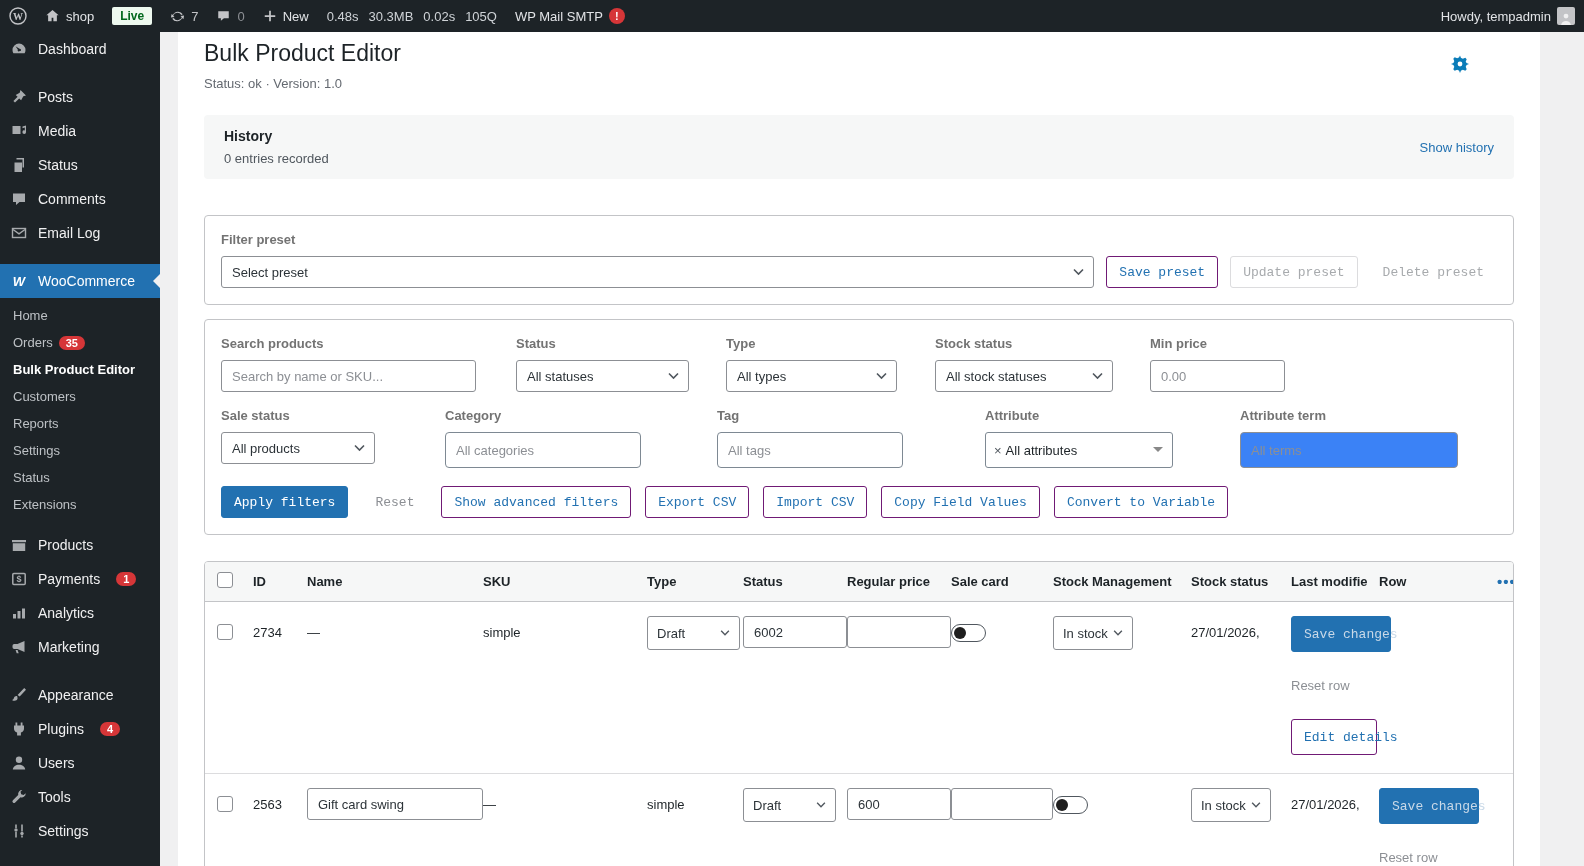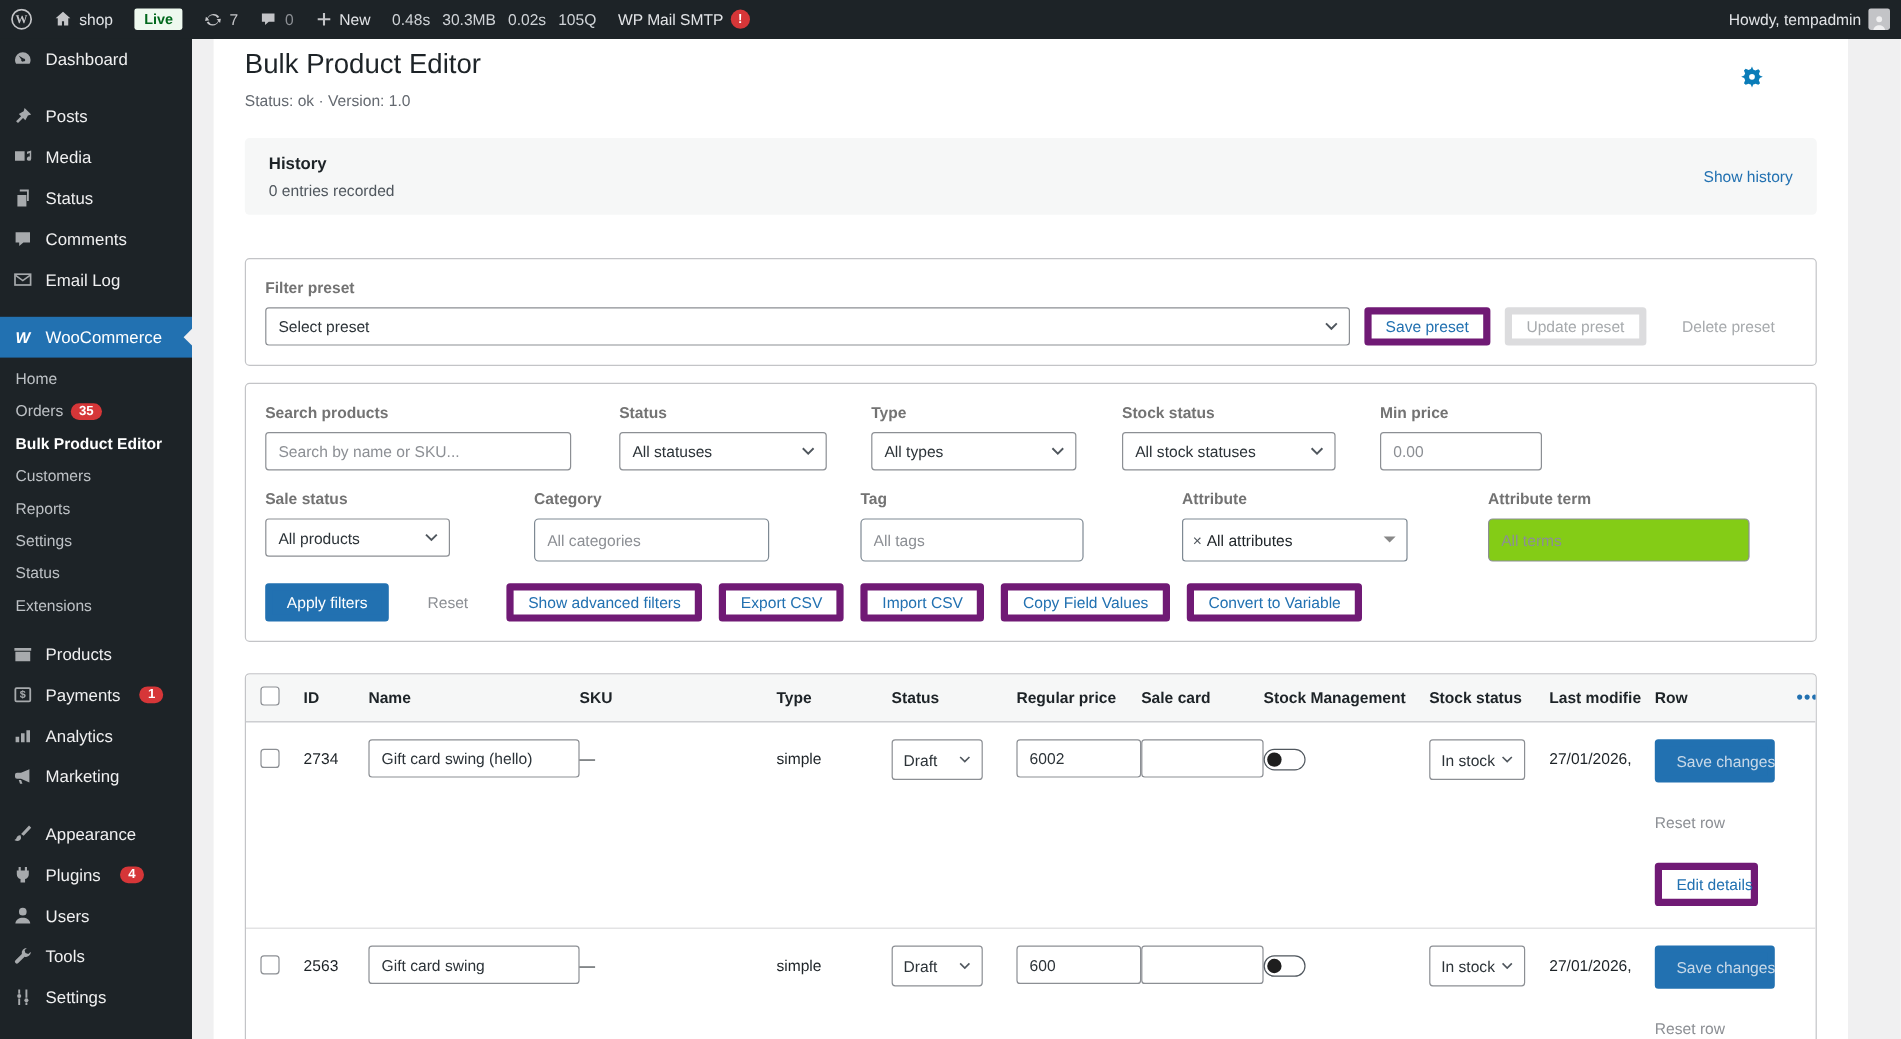--- a/index.html
+++ b/index.html
@@ -53,55 +53,55 @@
   
   .box { border:1px solid #c3c4c7; border-radius:4px; padding:16px; }
   .preset-box { margin-top:36px; }
   .flabel { display:block; font-weight:bold; font-size:13px; color:#737373; margin-bottom:9px; }
   .preset-row { display:flex; gap:12px; }
   .selectw { position:relative; display:flex; align-items:center; border:1px solid #8c8f94; border-radius:3px;
     height:32px; padding:0 28px 0 10px; background:#fff; cursor:pointer; font-size:13px; color:#2c3338; }
   .selectw .chev { position:absolute; right:9px; top:50%; transform:translateY(-50%); display:flex; }
   .preset-select { flex:1; }
   .btn { height:32px; border-radius:3px; font-size:13px; padding:0 12px; cursor:pointer; background:#fff;
-    border:6px solid #701a75; color:#2271b1; font-family:Liberation Sans, sans-serif; white-space:nowrap; }
+    border:1px solid #701a75; color:#2271b1; font-family:Liberation Mono, monospace; white-space:nowrap; }
   .btn.primary { background:#2271b1; border-color:#2271b1; color:#fff; }
   .btn.disabled { color:#a7aaad; border-color:#dcdcde; background:#fff; cursor:default; }
   .btn.ghost { border-color:transparent; color:#a7aaad; background:transparent; }
   .btn.textonly { border-color:transparent; color:#8c8f94; background:transparent; }
 
   
   .filters-box { margin-top:14px; }
   .frow { display:flex; align-items:flex-start; }
   .frow + .frow { margin-top:16px; }
   .fcell { flex:none; }
   input.tin { height:32px; border:1px solid #8c8f94; border-radius:3px; padding:0 10px; font-size:13px;
     font-family:inherit; color:#2c3338; width:100%; background:#fff; }
   input.tin::placeholder { color:#8c8f94; }
-  input.tin:disabled { background:#84cc16; border-color:#8c8f94; }
+  input.tin:disabled { background:#3b82f6; border-color:#8c8f94; }
   .s2 { position:relative; display:flex; align-items:center; gap:4px; border:1px solid #7e8993; border-radius:3px;
     height:36px; padding:0 24px 0 8px; background:#fff; cursor:pointer; }
   .s2 .rm { color:#50575e; font-size:13px; }
   .s2 .tri { position:absolute; right:9px; top:50%; transform:translateY(-30%);
     border:5px solid transparent; border-top-color:#888; }
   .btnrow { display:flex; gap:14px; margin-top:18px; align-items:center; }
 
   
   .tablebox { margin-top:26px; border:1px solid #c3c4c7; border-radius:4px; overflow:hidden; background:#fff; }
   .trow { display:grid; grid-template-columns:36px 54px 176px 164px 96px 104px 104px 102px 138px 100px 88px 118px 1fr;
     align-items:start; padding:14px 12px 18px; }
   .thead { background:#f6f7f7; border-bottom:1px solid #c3c4c7; padding:10px 12px; align-items:center; font-weight:bold; }
   .trow + .trow { border-top:1px solid #dcdcde; }
   .thead + .trow { border-top:none; }
   .cb { width:16px; height:16px; border:1px solid #8c8f94; border-radius:3px; background:#fff; cursor:pointer; display:inline-block; }
   .cell-id { padding-top:2px; }
   .thead > div { padding-top:0; }
   .name-input { width:150px; height:34px; }
   .num-input { width:78px; height:34px; }
-  .row-select { height:34px; width:76px; padding:0 24px 0 9px; }
+  .row-select { height:34px; width:93px; padding:0 24px 0 9px; }
   .stock-select { width:80px; }
   .toggle { width:35px; height:18px; border:1px solid #50575e; border-radius:10px; background:#fff; position:relative;
     display:inline-block; cursor:pointer; margin-top:8px; }
   .toggle .knob { position:absolute; left:2px; top:2px; width:12px; height:12px; border-radius:50%; background:#1e1e1e; }
   .datecell { padding-top:9px; font-size:13px; }
   .rowactions { display:flex; flex-direction:column; align-items:flex-start; gap:0; }
   .rowactions .btn { width:100px; height:36px; }
   .rowactions .save { background:#2271b1; border-color:#2271b1; color:#c9d9e8; }
   .rowactions .resetrow { color:#8c8f94; background:none; border:none; font-size:13px; padding:0; margin:26px 0;
     cursor:pointer; font-family:Liberation Sans, sans-serif; }
@@ -485,21 +485,20 @@
         <div>Stock Management</div>
         <div>Stock status</div>
         <div>Last modifie</div>
         <div>Row</div>
         <div class="dots">•••</div>
       </div>
 
       <div class="trow">
         <div style="padding-top:8px;"><span class="cb"></span></div>
         <div class="cell-id" style="padding-top:9px;">2734</div>
-        <div><input class="tin name-input" type="text" value="Gift card swing (hello)" style=""></div>
         <div class="skucell">—</div>
         <div class="typecell">simple</div>
         <div>
           <div class="selectw row-select">
             <span>Draft</span>
             <span class="chev">
                 <svg width="10" height="6" viewBox="0 0 11 7">
                   <path d="M1 1l4.5 4.5L10 1" stroke="#50575e" stroke-width="1.6" fill="none"></path>
                 </svg>
               </span>

